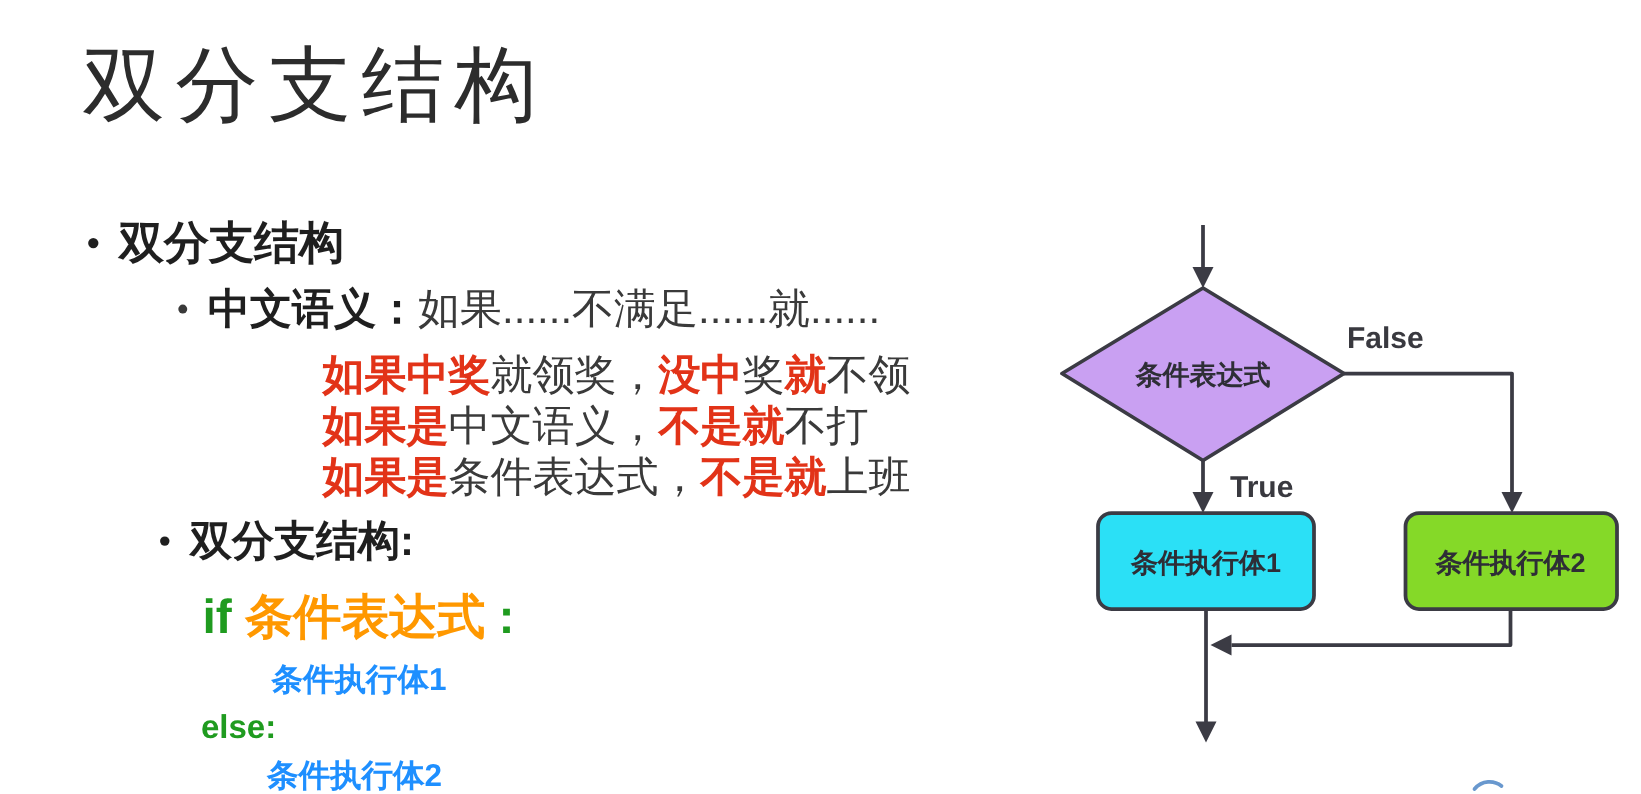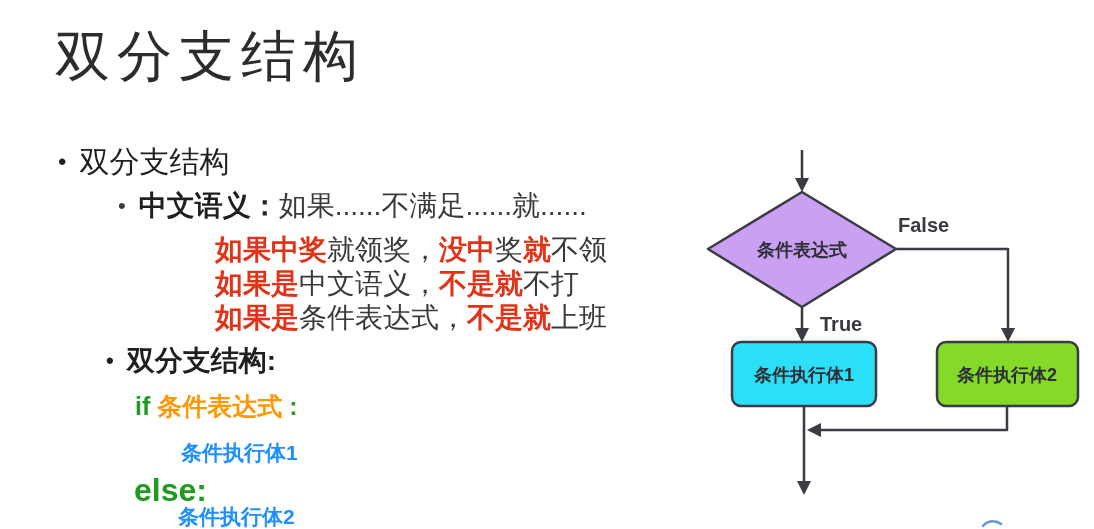--- a/index.html
+++ b/index.html
@@ -15,38 +15,38 @@
     left:55px;top:20px;margin:0;
     font-size:55px;font-weight:300;letter-spacing:7px;
     color:var(--title-text);
   }
 
   
   .row{color:var(--body-text);}
   .bullet{display:inline-block;margin-right:13px;transform:translateY(-2px);}
   .b1{font-size:24px;}
   .b2{font-size:22px;}
-  .lvl1{left:58px;top:142px;font-size:30px;font-weight:400;color:#1f1f1f;}
+  .lvl1{left:58px;top:142px;font-size:30px;font-weight:700;color:#1f1f1f;}
   .lvl2{left:106px;top:187px;font-size:28px;margin-left:12px;}
   .lvl2 .lbl{font-weight:700;color:#1f1f1f;}
   .lvl2 .txt{font-weight:400;color:var(--body-text);}
   .lvl3{left:106px;top:342px;font-size:28px;font-weight:700;color:#1f1f1f;}
 
   
   .ex{left:215px;font-size:28px;font-weight:400;color:var(--body-text);}
   .ex1{top:231px;}
   .ex2{top:265px;}
   .ex3{top:299px;}
   .ex .em{color:var(--emphasis-red);font-weight:700;}
 
   
   .code{font-weight:700;}
-  .code-if{left:135px;top:390px;font-size:25px;}
+  .code-if{left:135px;top:390px;font-size:32px;}
   .code-exec1{left:181px;top:439px;font-size:21px;}
-  .code-else{left:134px;top:472px;font-size:32px;color:var(--keyword-green);}
+  .code-else{left:134px;top:472px;font-size:22px;color:var(--keyword-green);}
   .code-exec2{left:178px;top:503px;font-size:21px;}
   .kw{color:var(--keyword-green);}
   .cond{color:var(--condition-orange);}
   .execl{color:var(--exec-blue);}
 
   
   .flow{position:absolute;left:690px;top:140px;}
   .flow-line{stroke:var(--flow-line);stroke-width:2.5;fill:none;stroke-linejoin:round;}
   .flow-head{fill:var(--flow-line);stroke:none;}
   .diamond{fill:var(--diamond-fill);stroke:var(--flow-line);stroke-width:2.5;stroke-linejoin:round;}

